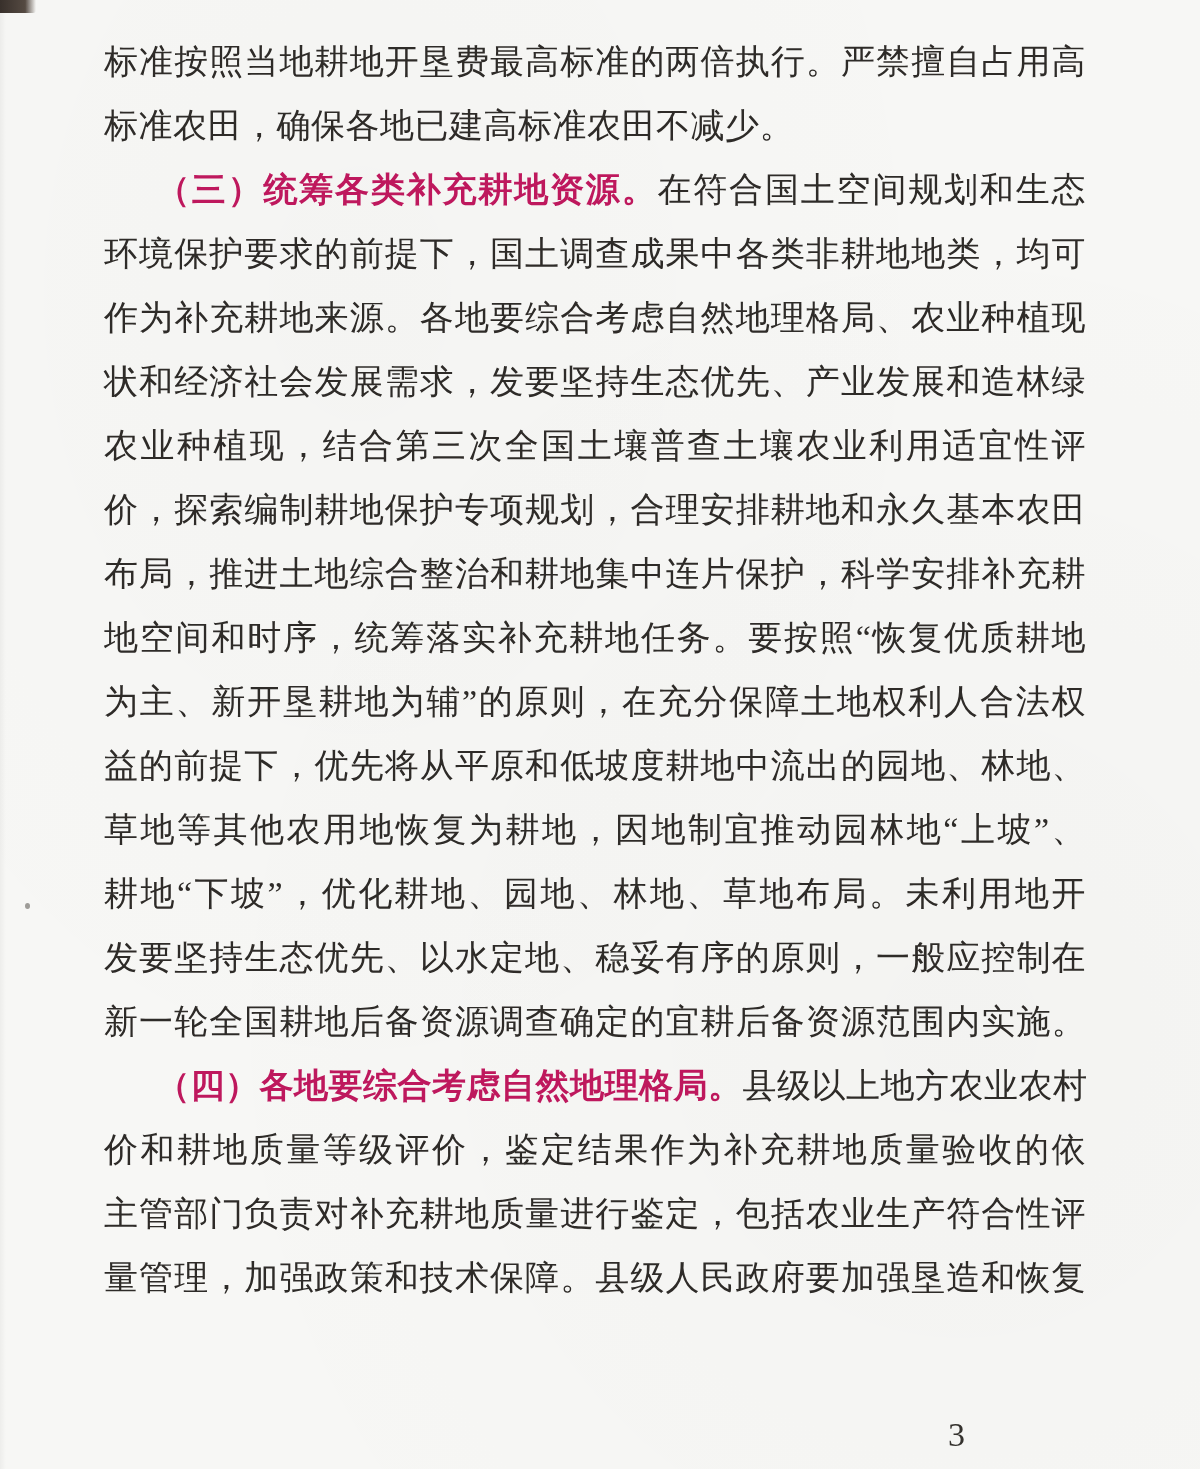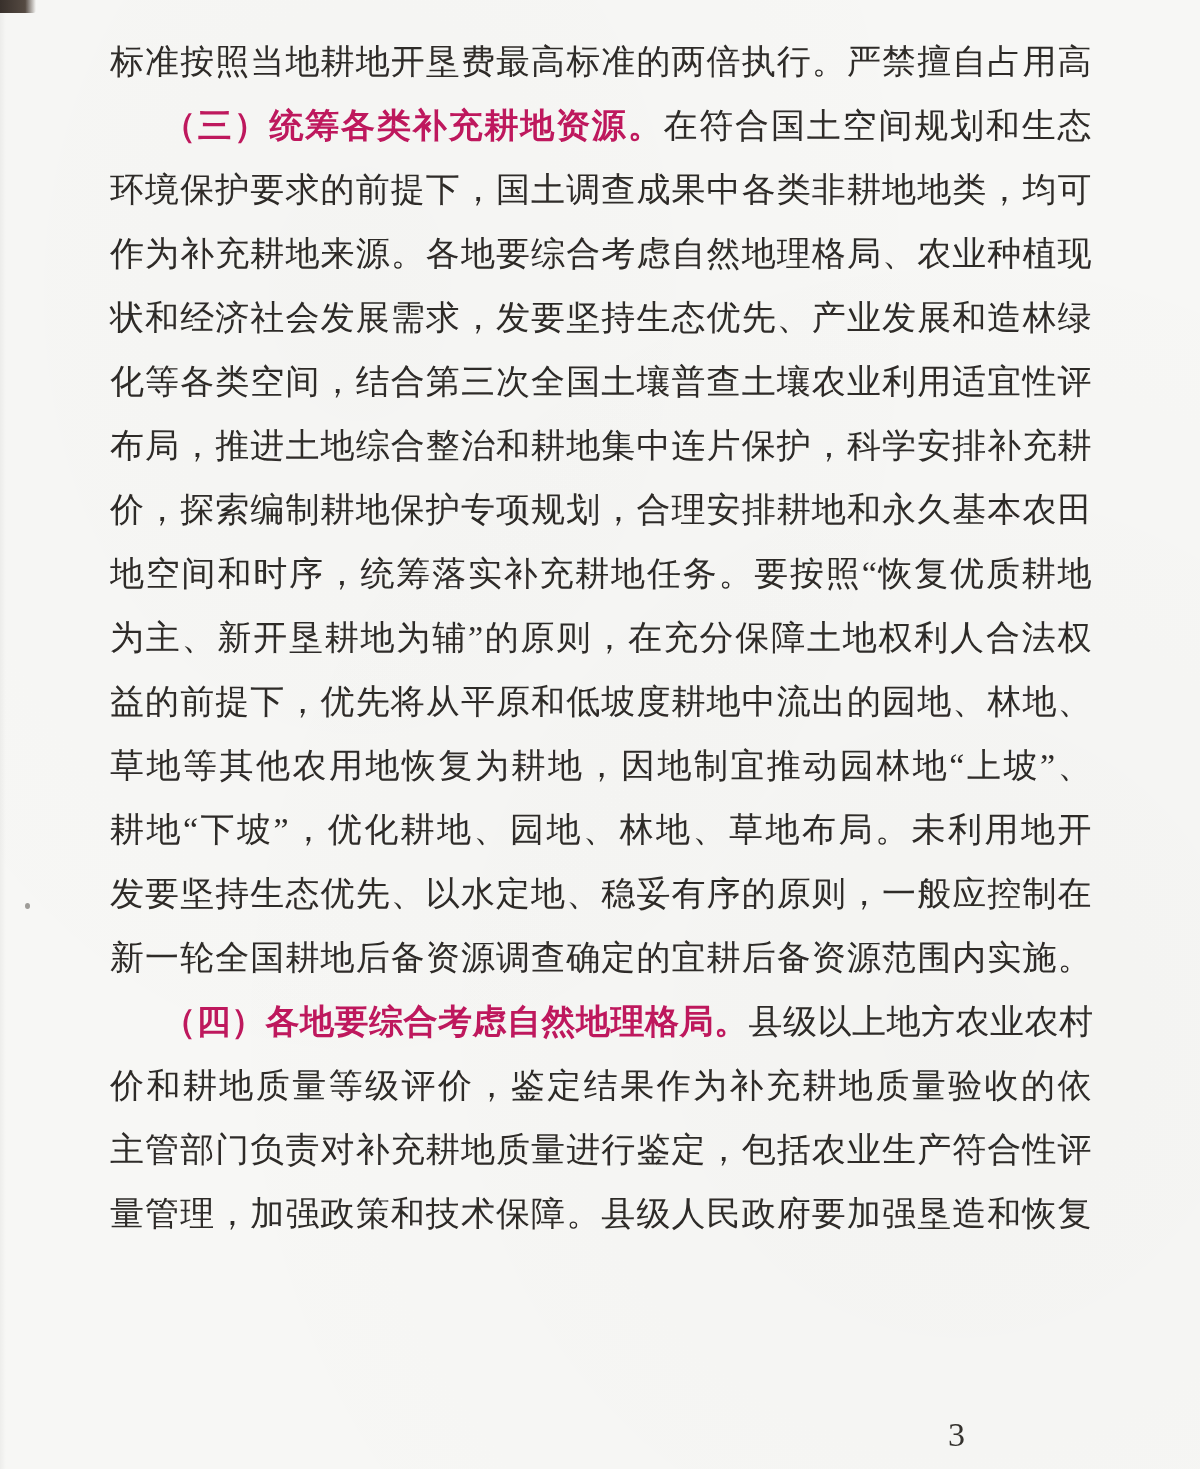--- a/index.html
+++ b/index.html
@@ -17,21 +17,21 @@
       linear-gradient(to right, rgba(0,0,0,0.04) 0px, rgba(0,0,0,0.0) 6px),
       #f7f7f5;
     font-family: "Liberation Serif", serif;
   }
   .scan-page {
     position: absolute;
     inset: 0;
   }
   .text-block {
     position: absolute;
-    left: 110px;
+    left: 104px;
     top: 30px;
     width: 982px;
   }
   .line {
     height: 64px;
     line-height: 64px;
     font-size: 34px;
     color: #2e2b28;
     text-align: justify;
     text-align-last: justify;
@@ -80,27 +80,28 @@
   }
 </style>
 </head>
 <body>
 
 <div class="scan-page">
   <div class="corner-mark"></div>
   <div class="speck"></div>
   <div class="text-block">
       <div class="line"><span class="seg">标准按照当地耕地开垦费最高标准的两倍执行。严禁擅自占用高</span></div>
+      <div class="line natural"><span class="seg">标准农田，确保各地已建高标准农田不减少。</span></div>
       <div class="line indent"><span class="seg bold">（三）统筹各类补充耕地资源。</span><span class="seg">在符合国土空间规划和生态</span></div>
       <div class="line"><span class="seg">环境保护要求的前提下，国土调查成果中各类非耕地地类，均可</span></div>
       <div class="line"><span class="seg">作为补充耕地来源。各地要综合考虑自然地理格局、农业种植现</span></div>
       <div class="line"><span class="seg">状和经济社会发展需求，发要坚持生态优先、产业发展和造林绿</span></div>
-      <div class="line"><span class="seg">化等各类空间，结合第三次全国土壤普查土壤农业利用适宜性评</span></div>
+      <div class="line"><span class="seg">农业种植现，结合第三次全国土壤普查土壤农业利用适宜性评</span></div>
+      <div class="line"><span class="seg">价，探索编制耕地保护专项规划，合理安排耕地和永久基本农田</span></div>
       <div class="line"><span class="seg">布局，推进土地综合整治和耕地集中连片保护，科学安排补充耕</span></div>
-      <div class="line"><span class="seg">价，探索编制耕地保护专项规划，合理安排耕地和永久基本农田</span></div>
       <div class="line"><span class="seg">地空间和时序，统筹落实补充耕地任务。要按照“恢复优质耕地</span></div>
       <div class="line"><span class="seg">为主、新开垦耕地为辅”的原则，在充分保障土地权利人合法权</span></div>
       <div class="line"><span class="seg">益的前提下，优先将从平原和低坡度耕地中流出的园地、林地、</span></div>
       <div class="line"><span class="seg">草地等其他农用地恢复为耕地，因地制宜推动园林地“上坡”、</span></div>
       <div class="line"><span class="seg">耕地“下坡”，优化耕地、园地、林地、草地布局。未利用地开</span></div>
       <div class="line"><span class="seg">发要坚持生态优先、以水定地、稳妥有序的原则，一般应控制在</span></div>
       <div class="line"><span class="seg">新一轮全国耕地后备资源调查确定的宜耕后备资源范围内实施。</span></div>
       <div class="line indent"><span class="seg bold">（四）各地要综合考虑自然地理格局。</span><span class="seg">县级以上地方农业农村</span></div>
       <div class="line"><span class="seg">价和耕地质量等级评价，鉴定结果作为补充耕地质量验收的依</span></div>
       <div class="line"><span class="seg">主管部门负责对补充耕地质量进行鉴定，包括农业生产符合性评</span></div>

